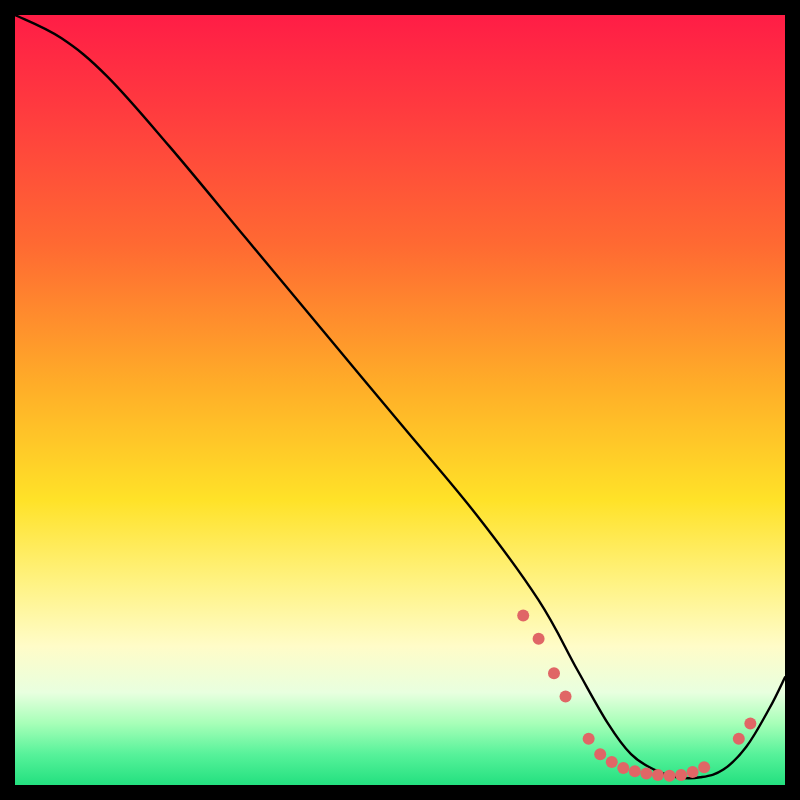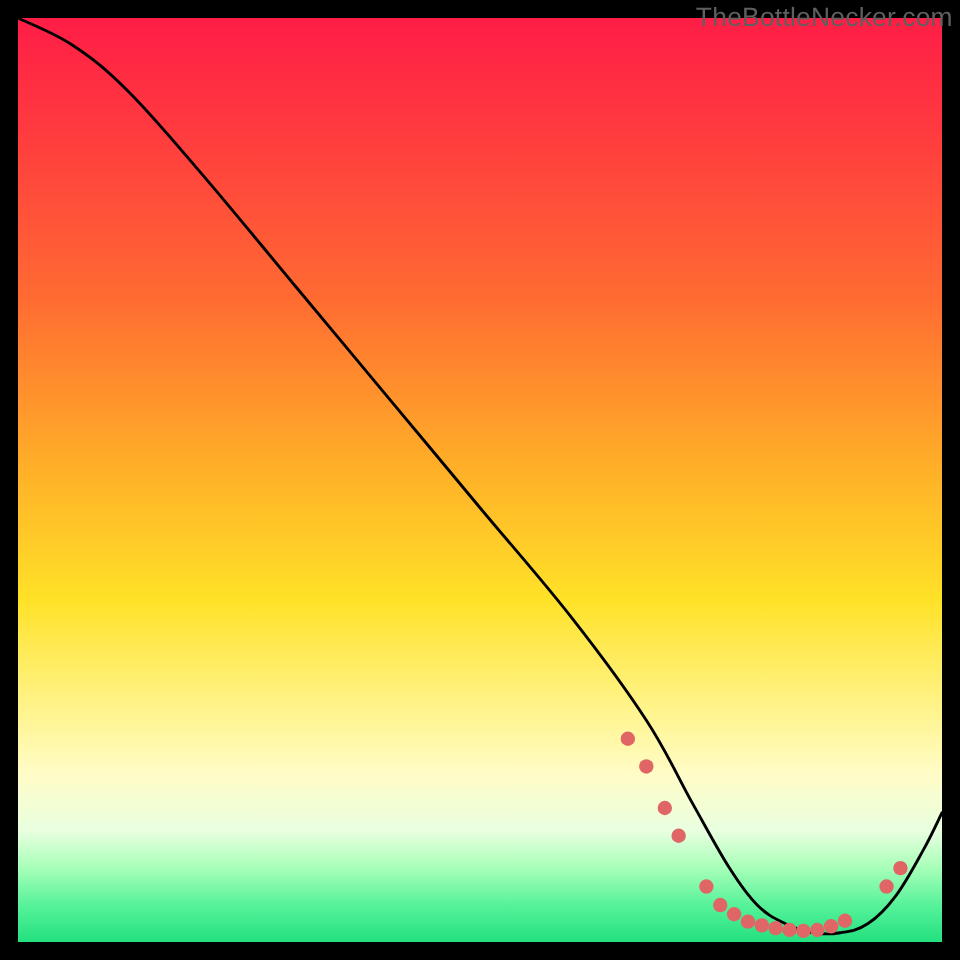--- a/index.html
+++ b/index.html
@@ -80,14 +80,13 @@
           <circle cx="642.9499999999999" cy="759.99" r="6" fill="#e06666"></circle>
           <circle cx="654.5" cy="760.76" r="6" fill="#e06666"></circle>
           <circle cx="666.05" cy="759.99" r="6" fill="#e06666"></circle>
           <circle cx="677.6" cy="756.91" r="6" fill="#e06666"></circle>
           <circle cx="689.15" cy="752.29" r="6" fill="#e06666"></circle>
           <circle cx="723.8" cy="723.8" r="6" fill="#e06666"></circle>
           <circle cx="735.35" cy="708.4" r="6" fill="#e06666"></circle>
         </g>
     </svg>
   </div>
-  <div class="watermark">TheBottleNecker.com</div>
 </div>
 
 </body></html>

